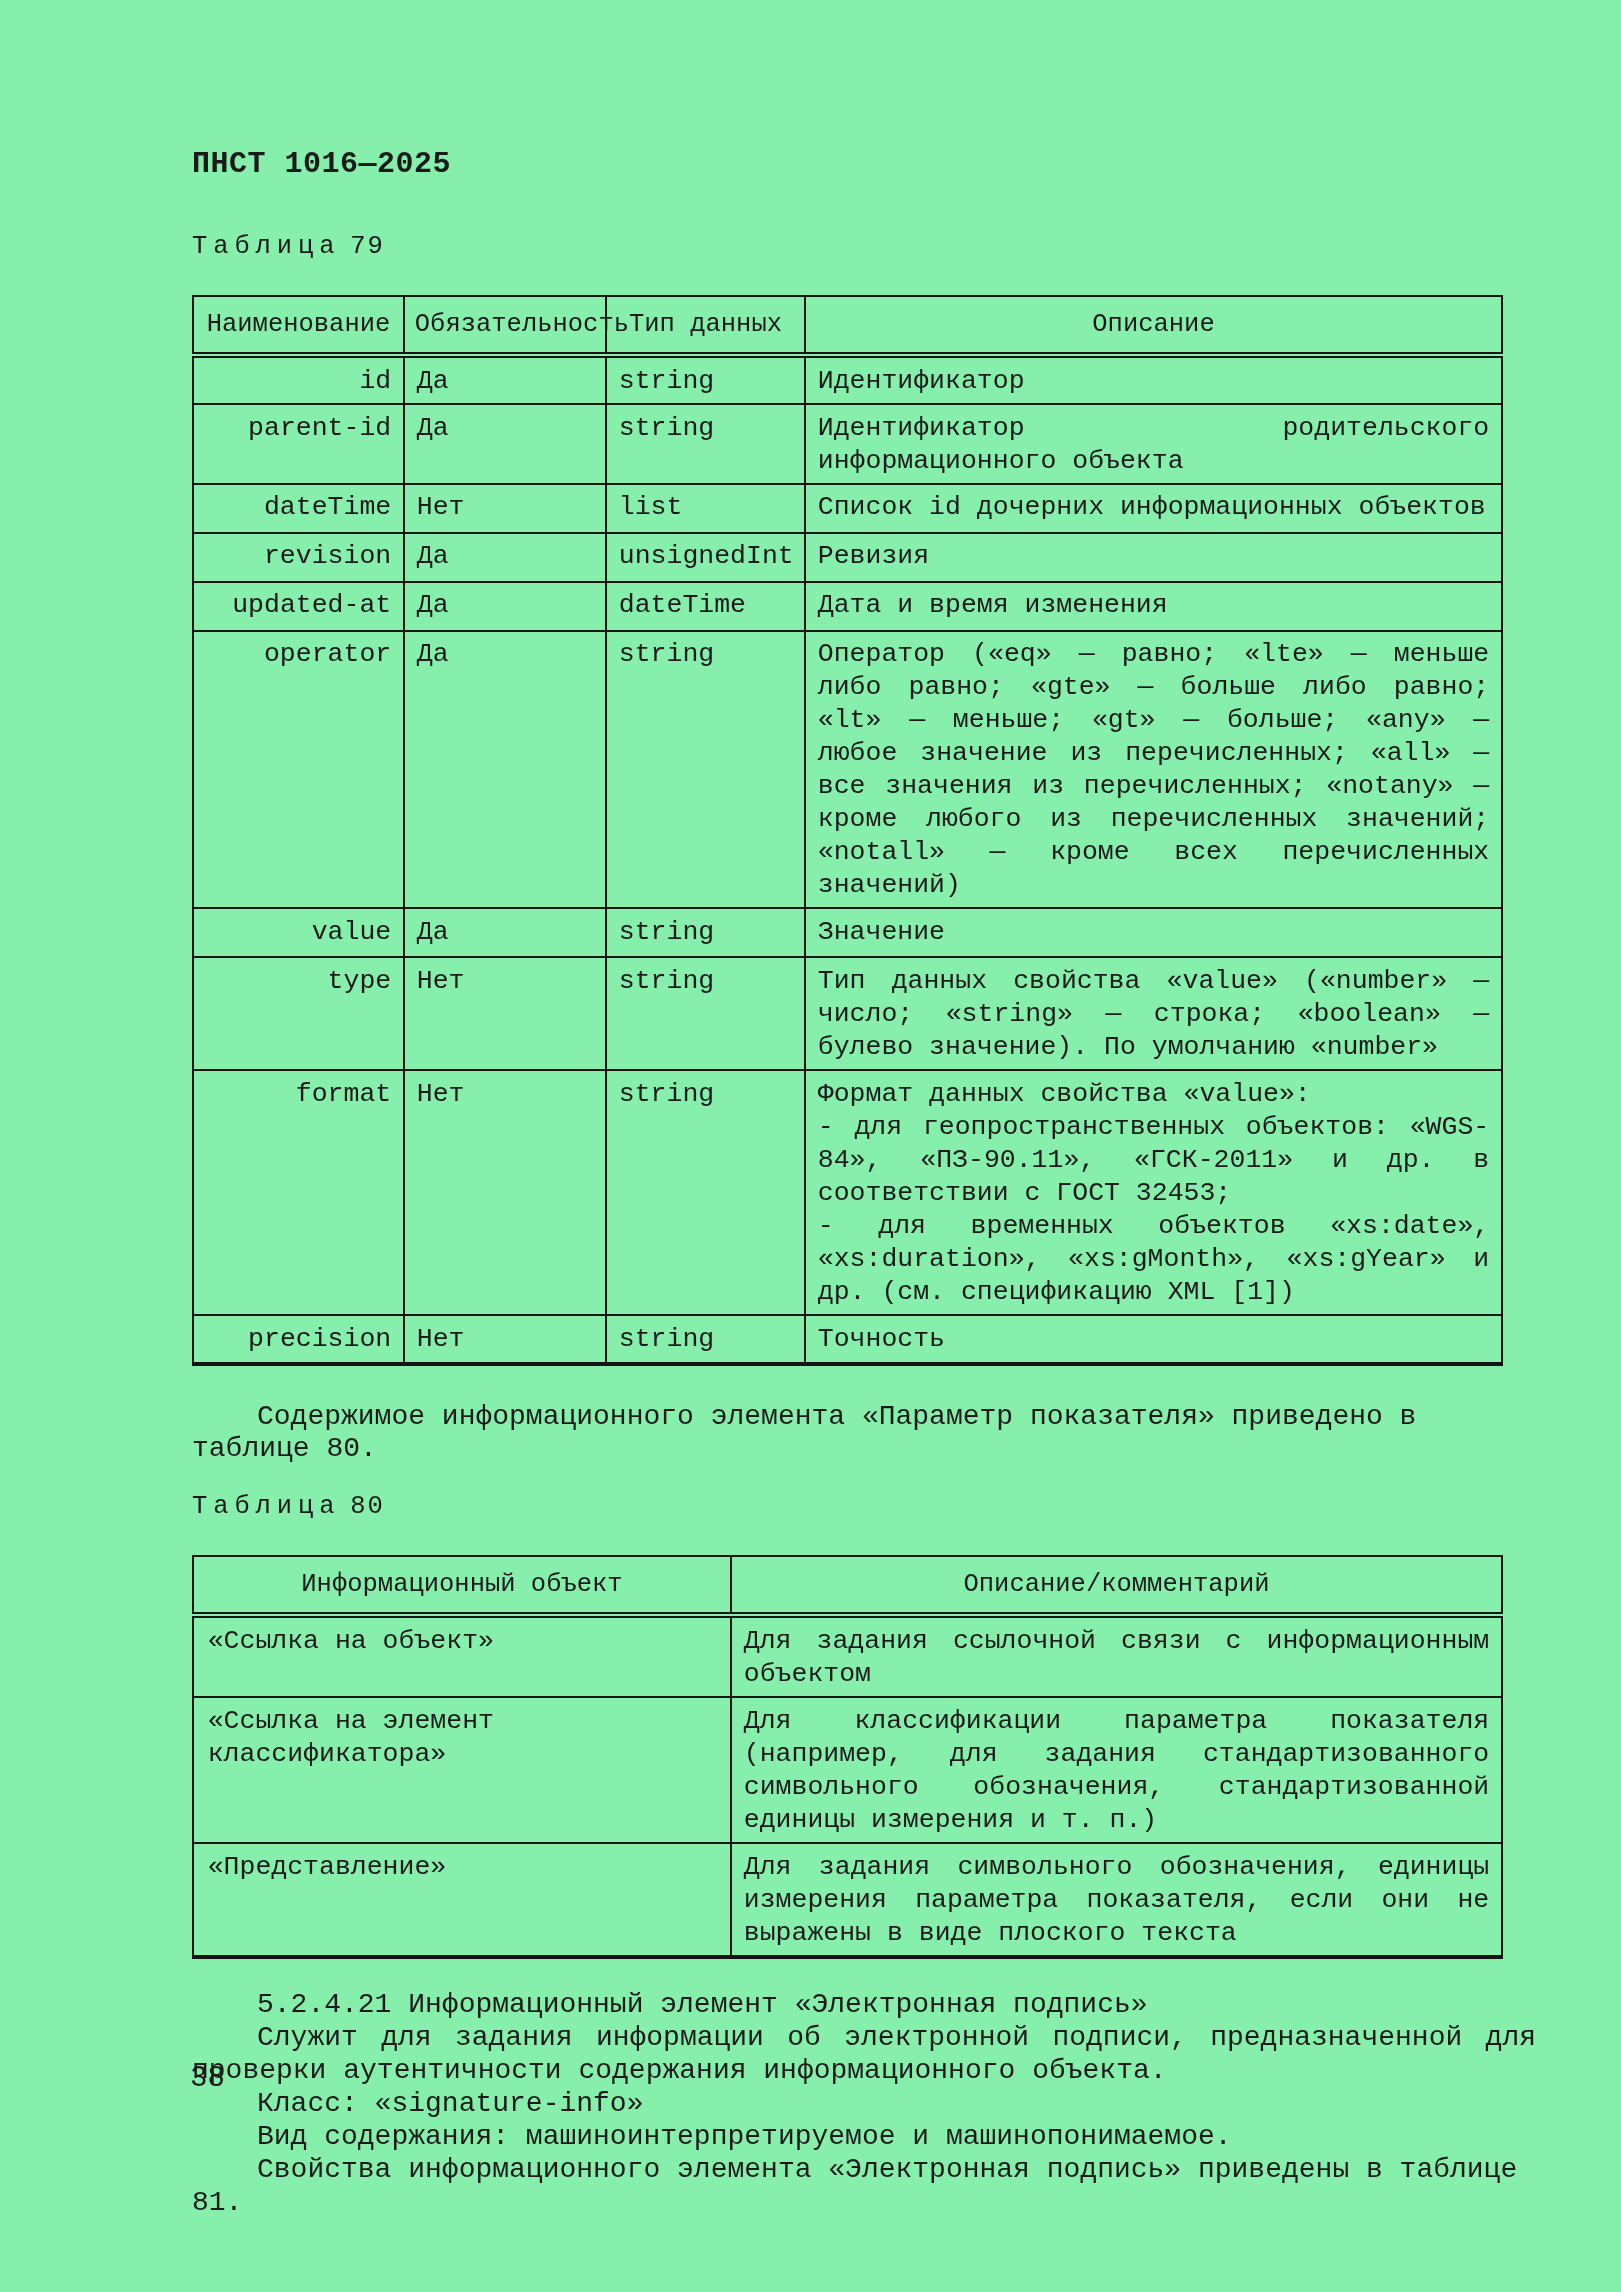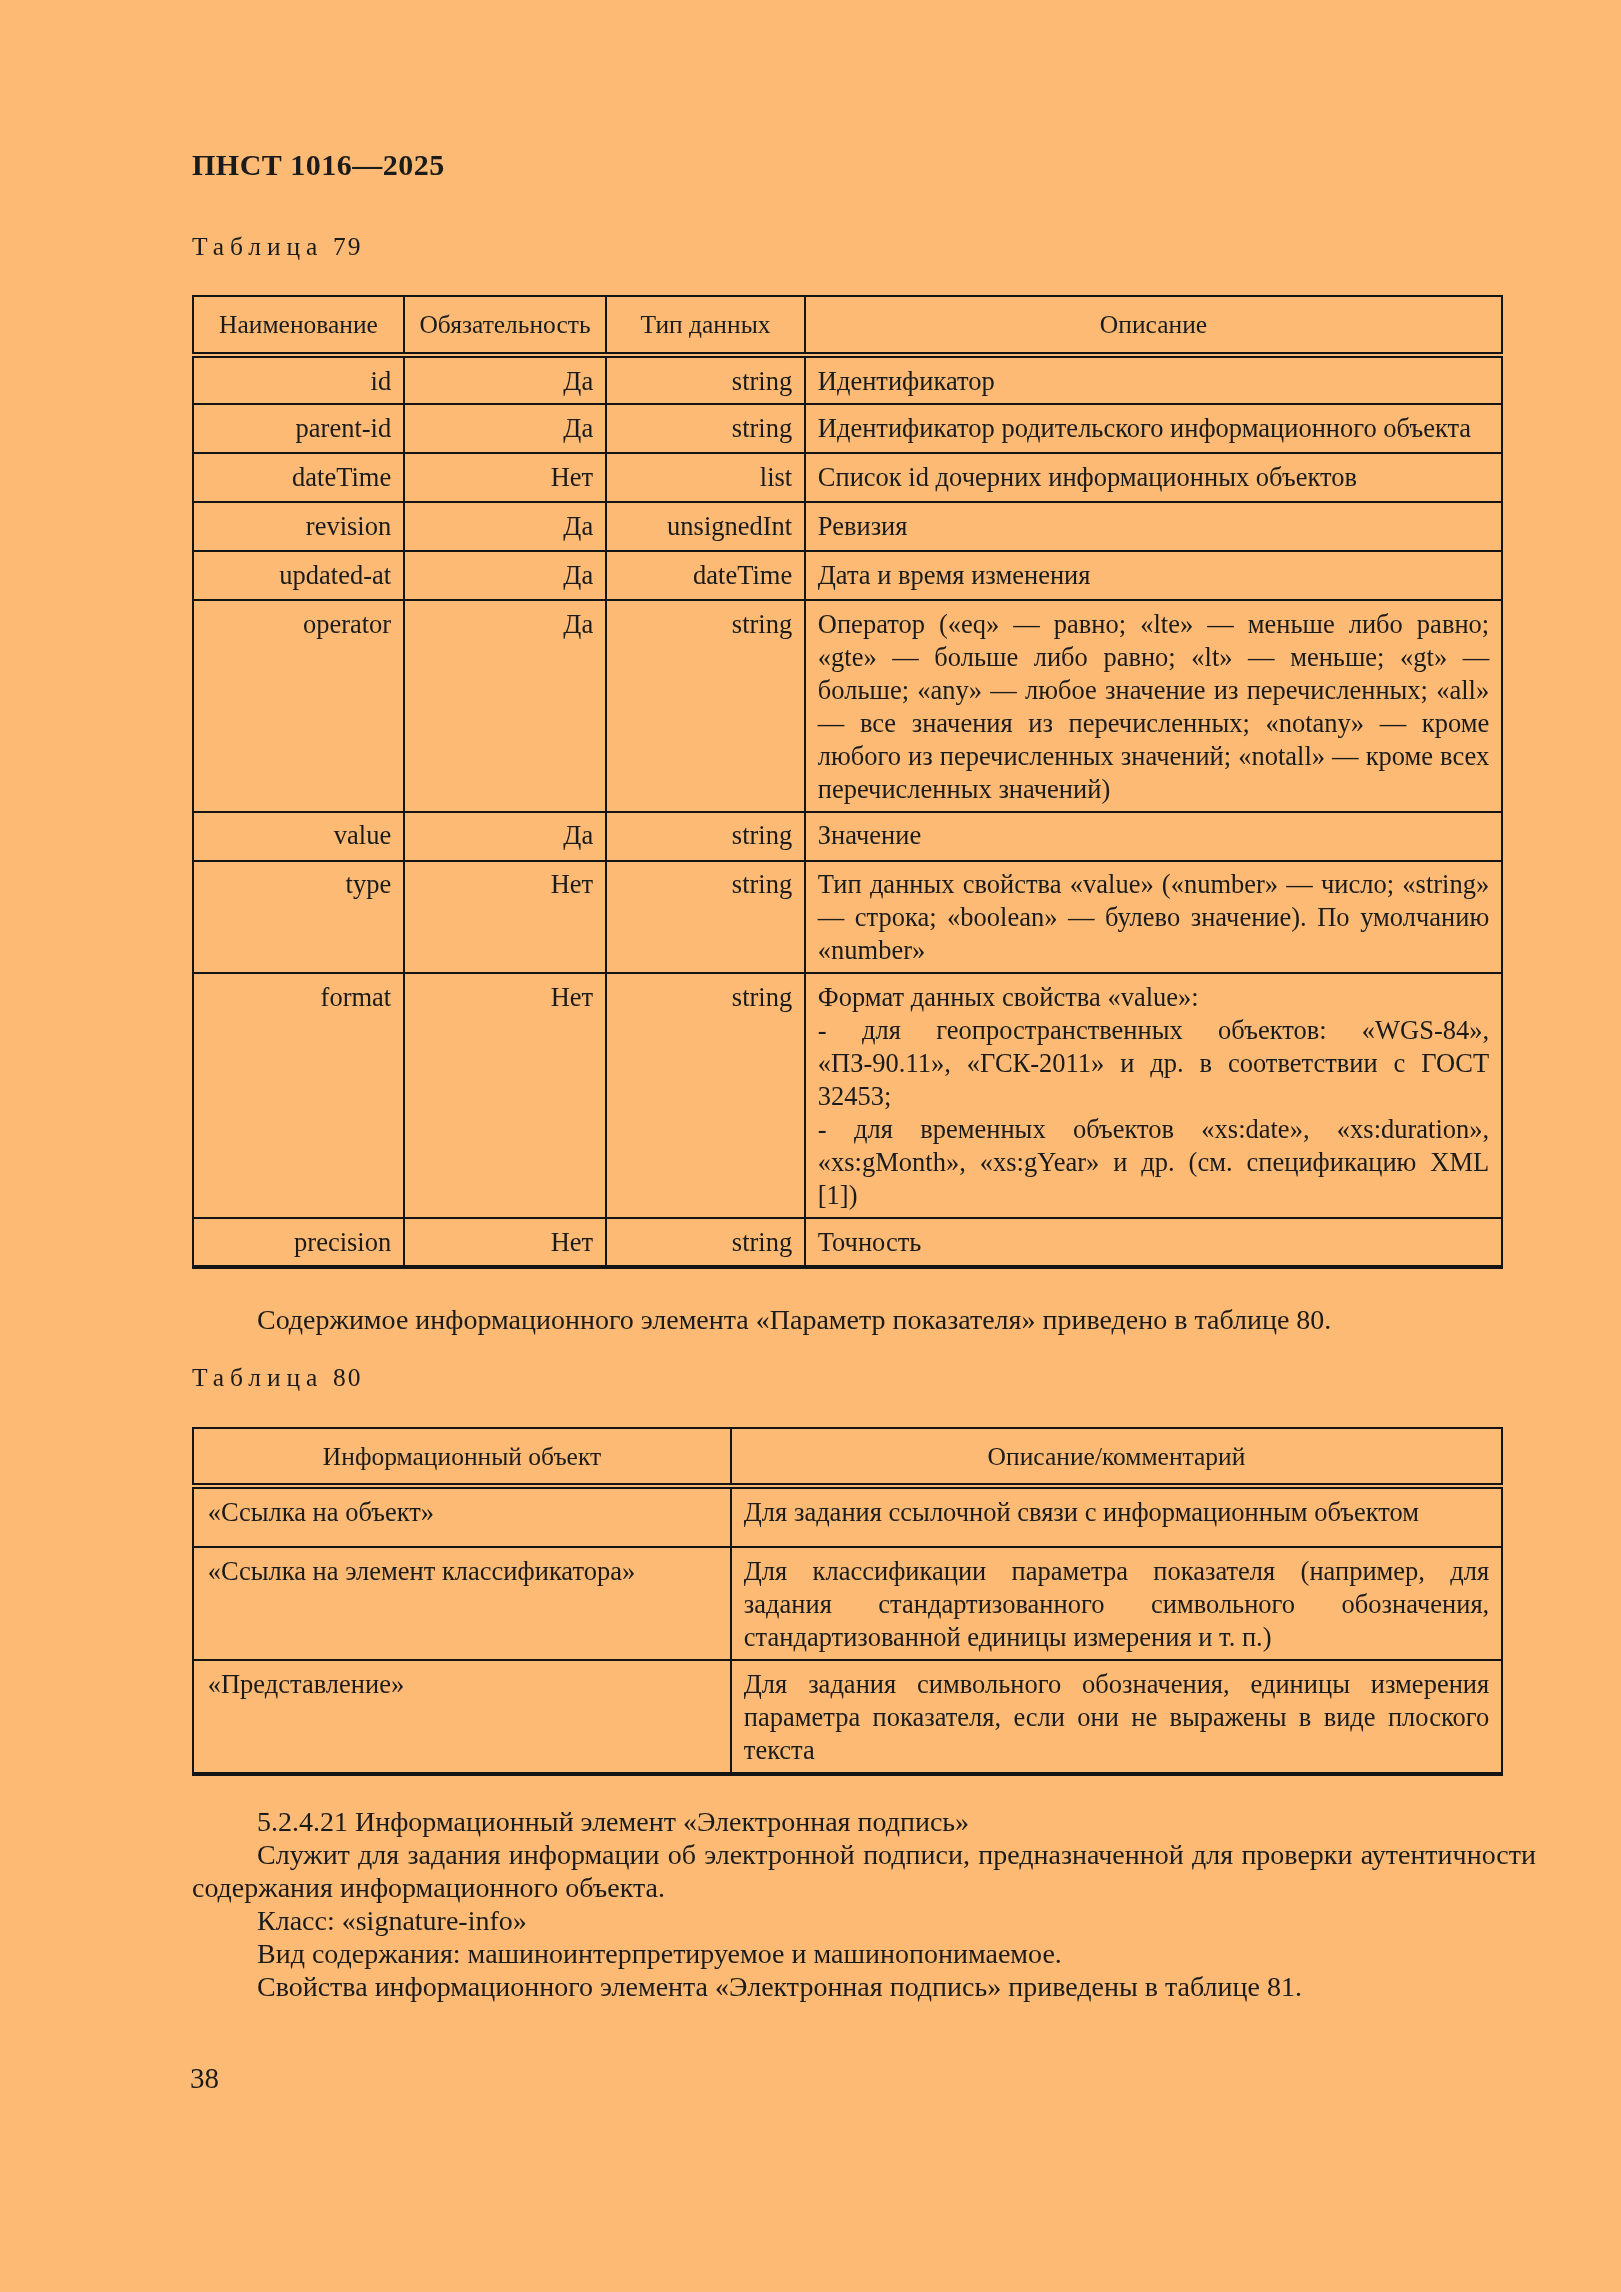--- a/index.html
+++ b/index.html
@@ -1,21 +1,21 @@
 <!DOCTYPE html>
 <html lang="ru"><head>
 <meta charset="utf-8">
 <style>
   html,body{margin:0;padding:0;background:#ffffff;}
   .page{
     position:relative;
     width:1621px;height:2293px;
-    background:#fdba74;
+    background:#86efac;
     color:#1b1b1b;
-    font-family:Liberation Serif, serif;
+    font-family:Liberation Mono, monospace;
     overflow:hidden;
     box-sizing:border-box;
     padding:0 85px 0 192px;
   }
   .doc-header{
     margin:0;padding-top:149px;
     font-size:30px;font-weight:bold;line-height:1.05;
     letter-spacing:0.5px;
   }
   .tbl-caption{
@@ -45,21 +45,21 @@
     padding:3.9px 9.8px;
     font-size:25.5px;
   }
   td{
     vertical-align:top;
     padding:6.9px 11.8px 4.9px 11.8px;
     height:49px;
     box-sizing:border-box;
   }
   td.name{padding-left:13.7px;text-align:right;}
-  td.center{text-align:right;}
+  td.center{text-align:left;}
   td.desc{text-align:justify;hyphens:manual;}
   .pre{white-space:pre-line;}
   .t80 td{height:61px;}
   .t80 td.obj{padding-left:13.7px;}
   .body-par{
     margin:0;padding-top:35px;
     font-size:28px;line-height:32px;
     text-indent:65px;
   }
   .section{margin:0;padding-top:29px;font-size:28px;line-height:33px;}

